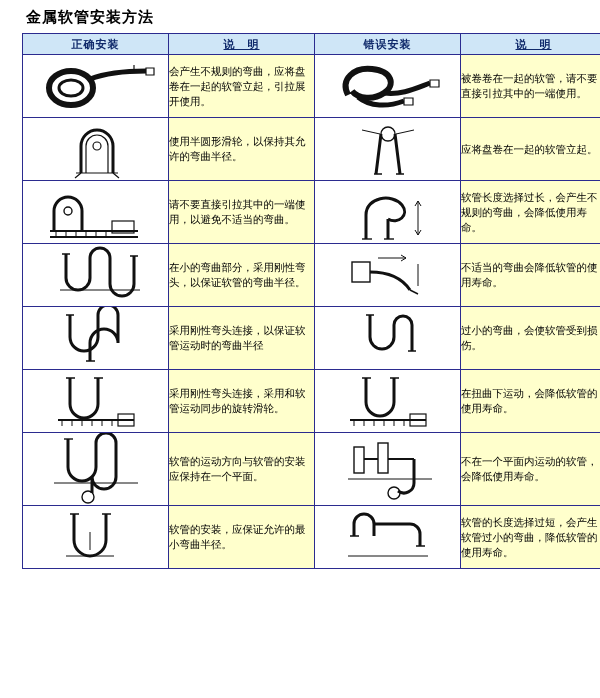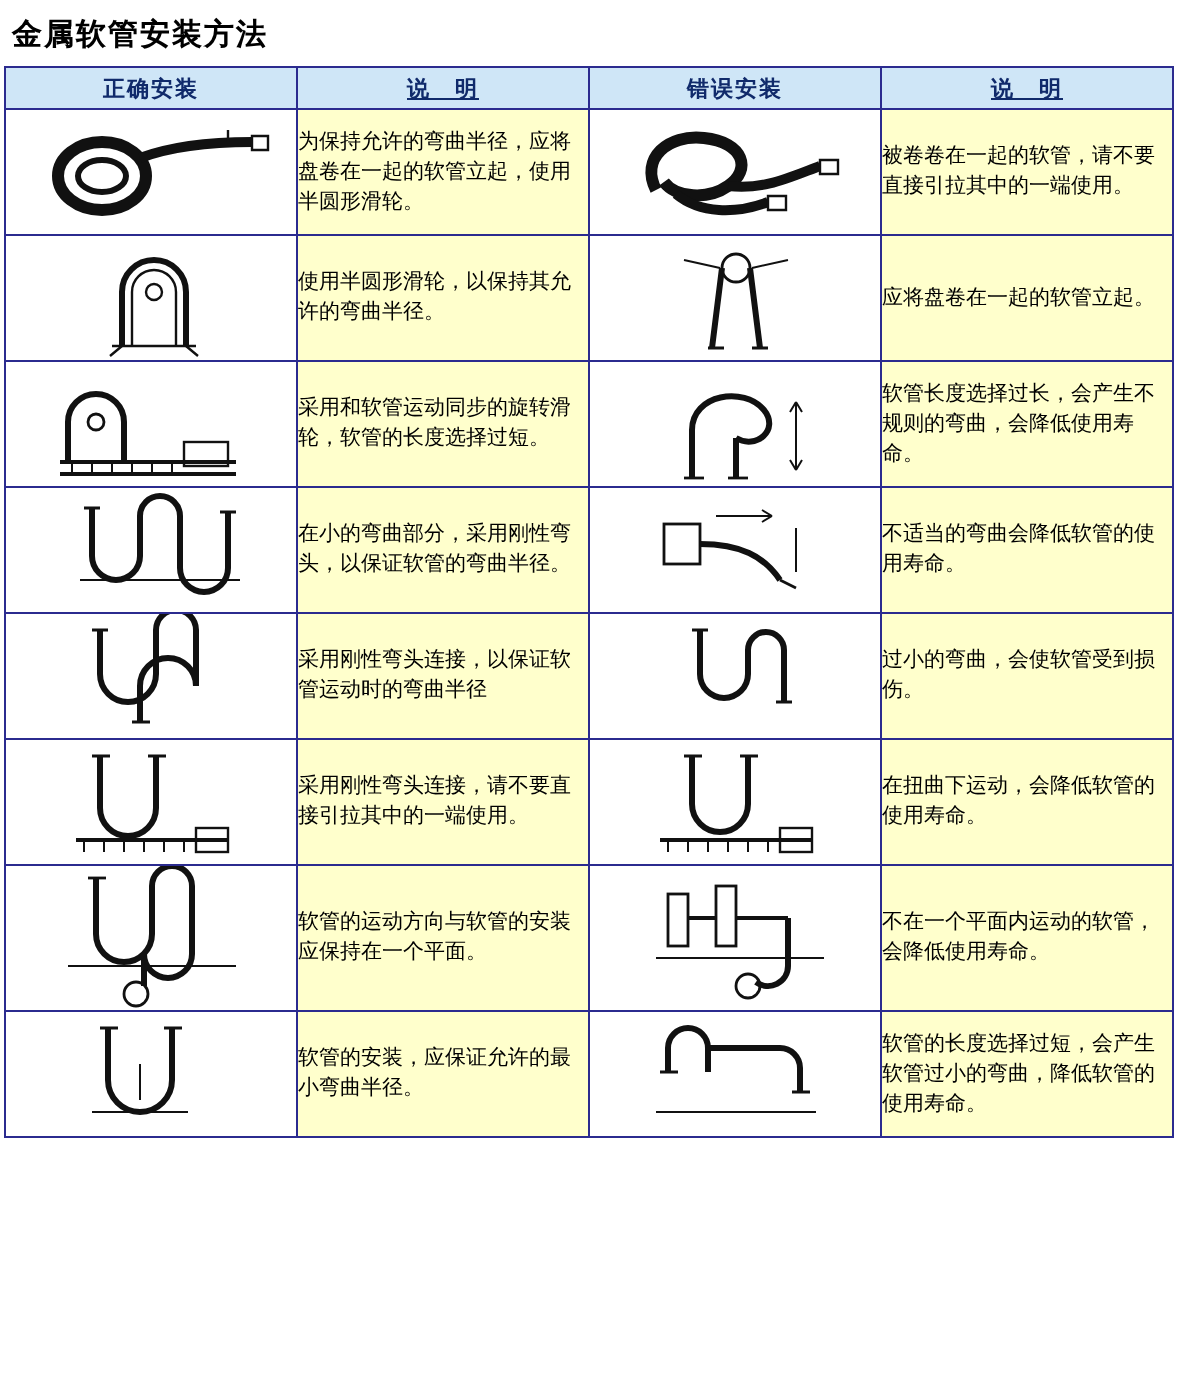--- a/index.html
+++ b/index.html
@@ -12,21 +12,21 @@
     height: 698px;
     font-family: "DejaVu Sans", "Liberation Sans", sans-serif;
     color: #000000;
     overflow: hidden;
   }
   .page {
     width: 600px;
     height: 698px;
     position: relative;
     box-sizing: border-box;
-    padding: 6px 10px 0 2px;
+    padding: 6px 10px 0 22px;
   }
   .title {
     font-size: 15px;
     font-weight: bold;
     letter-spacing: 1px;
     margin: 2px 0 6px 4px;
     color: #000;
   }
   table.hose {
     border-collapse: collapse;
@@ -91,21 +91,21 @@
             <g class="sk" stroke-width="1.4">
               <ellipse cx="45" cy="33" rx="22" ry="17" stroke-width="6" stroke="#111"></ellipse>
               <ellipse cx="45" cy="33" rx="12" ry="8" stroke-width="3" stroke="#111" fill="#fff"></ellipse>
               <path d="M64 24 C80 18 100 16 120 16" stroke-width="5"></path>
               <path d="M120 13 l8 0 0 7 -8 0 z" stroke-width="1.2" fill="#fff"></path>
               <path d="M108 16 l0 -6" stroke-width="1.2"></path>
             </g>
           </svg>
           </span>
         </td>
-        <td class="desc">为保持允许的弯曲半径，应将盘卷在一起的软管立起，使用半圆形滑轮。</td>
+        <td class="desc">会产生不规则的弯曲，应将盘卷在一起的软管立起，引拉展开使用。</td>
         <td class="fig">
           <span>
           <svg width="140" height="62" viewBox="0 0 140 62">
             <g class="sk" stroke-width="1.4">
               <path d="M30 40 C22 24 36 12 54 14 C74 16 78 30 66 38 C56 45 40 44 34 36" stroke-width="6"></path>
               <path d="M66 38 C84 40 96 34 112 28" stroke-width="5"></path>
               <path d="M112 25 l9 0 0 7 -9 0 z" stroke-width="1.2" fill="#fff"></path>
               <path d="M40 42 C52 52 70 52 86 46" stroke-width="5"></path>
               <path d="M86 43 l9 0 0 7 -9 0 z" stroke-width="1.2" fill="#fff"></path>
             </g>
@@ -153,21 +153,21 @@
               <path d="M28 50 L28 30 A14 14 0 0 1 56 30 L56 50" stroke-width="3"></path>
               <circle cx="42" cy="30" r="4"></circle>
               <path d="M24 50 L112 50" stroke-width="2"></path>
               <path d="M24 56 L112 56" stroke-width="2"></path>
               <rect x="86" y="40" width="22" height="12" stroke-width="1.2"></rect>
               <path d="M30 50 l0 6 M40 50 l0 6 M50 50 l0 6 M60 50 l0 6 M70 50 l0 6 M80 50 l0 6" stroke-width="1"></path>
             </g>
           </svg>
           </span>
         </td>
-        <td class="desc">采用和软管运动同步的旋转滑轮，软管的长度选择过短。</td>
+        <td class="desc">请不要直接引拉其中的一端使用，以避免不适当的弯曲。</td>
         <td class="fig">
           <span>
           <svg width="140" height="62" viewBox="0 0 140 62">
             <g class="sk" stroke-width="1.4">
               <path d="M48 58 L48 34 C48 16 74 12 84 24 C92 34 80 44 70 38" stroke-width="3"></path>
               <path d="M44 58 l10 0" stroke-width="1.4"></path>
               <path d="M70 38 L70 58" stroke-width="3"></path>
               <path d="M66 58 l10 0" stroke-width="1.4"></path>
               <path d="M100 20 l0 34" stroke-width="1"></path>
               <path d="M100 20 l-3 5 M100 20 l3 5 M100 54 l-3 -5 M100 54 l3 -5" stroke-width="1"></path>
@@ -242,21 +242,21 @@
             <g class="sk" stroke-width="1.4">
               <path d="M44 8 L44 34 A14 14 0 0 0 72 34 L72 8" stroke-width="3"></path>
               <path d="M40 8 l9 0 M68 8 l9 0" stroke-width="1.4"></path>
               <path d="M32 50 L108 50" stroke-width="2"></path>
               <rect x="92" y="44" width="16" height="12" stroke-width="1.2"></rect>
               <path d="M36 50 l0 6 M46 50 l0 6 M56 50 l0 6 M66 50 l0 6 M76 50 l0 6 M86 50 l0 6" stroke-width="1"></path>
             </g>
           </svg>
           </span>
         </td>
-        <td class="desc">采用刚性弯头连接，请不要直接引拉其中的一端使用。</td>
+        <td class="desc">采用刚性弯头连接，采用和软管运动同步的旋转滑轮。</td>
         <td class="fig">
           <span>
           <svg width="140" height="62" viewBox="0 0 140 62">
             <g class="sk" stroke-width="1.4">
               <path d="M48 8 L48 32 A14 14 0 0 0 76 32 L76 8" stroke-width="3"></path>
               <path d="M44 8 l9 0 M72 8 l9 0" stroke-width="1.4"></path>
               <path d="M32 50 L108 50" stroke-width="2"></path>
               <rect x="92" y="44" width="16" height="12" stroke-width="1.2"></rect>
               <path d="M36 50 l0 6 M46 50 l0 6 M56 50 l0 6 M66 50 l0 6 M76 50 l0 6 M86 50 l0 6" stroke-width="1"></path>
             </g>

